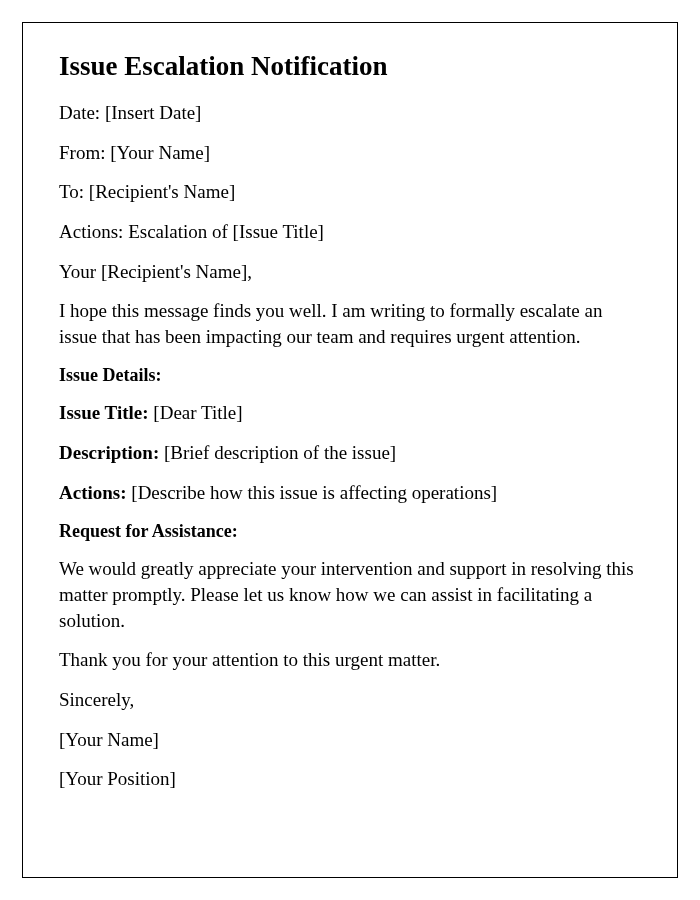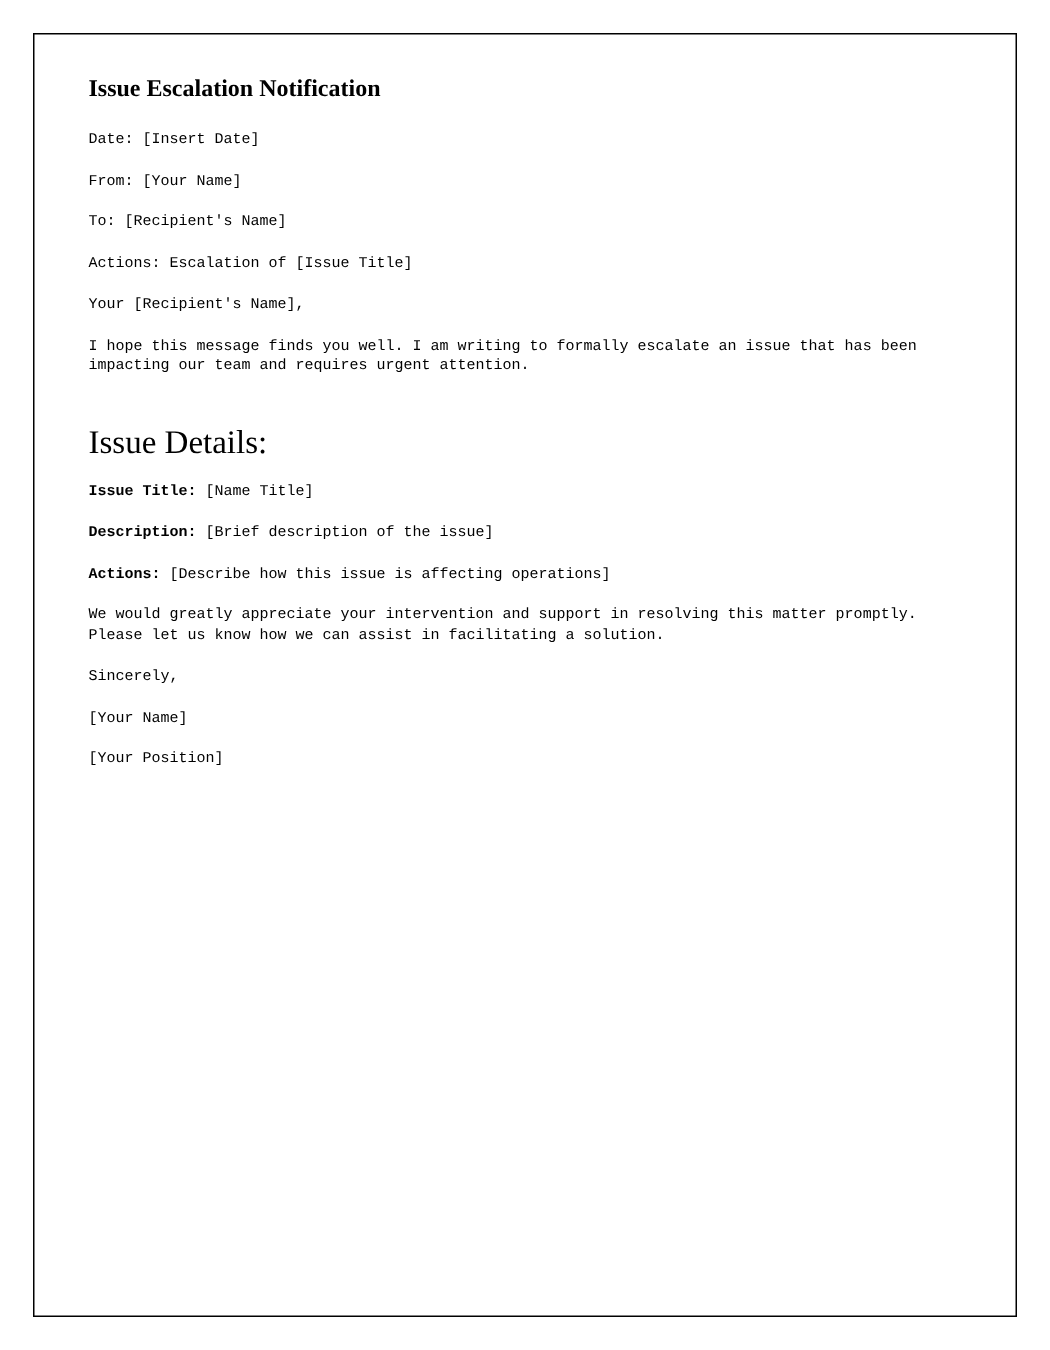--- a/index.html
+++ b/index.html
@@ -13,35 +13,34 @@
       width: 700px;
       height: 900px;
       padding: 22px;
     }
     .document {
       border: 1px solid #000;
       padding: 28px 36px;
       height: 856px;
     }
     h1 {
-      font-size: 16px;
+      font-size: 27px;
       font-weight: bold;
       margin-bottom: 18px;
     }
     h2 {
-      font-size: 22px;
-      font-weight: normal;
-      margin-top: 30px;
+      font-size: 18px;
+      font-weight: bold;
+      margin-top: 16px;
       margin-bottom: 14px;
     }
     p {
-      font-size: 10px;
+      font-size: 19px;
       line-height: 1.35;
       margin-bottom: 14px;
-      font-family: Liberation Mono, monospace;
     }
     .label {
       font-weight: bold;
     }
   </style>
 </head>
 <body>
 
 <div class="document">
   <h1>Issue Escalation Notification</h1>
@@ -62,35 +61,37 @@
     <span>Actions: </span><span>Escalation of [Issue Title]</span>
   </p>
 
   <p>Your [Recipient's Name],</p>
 
   <p>I hope this message finds you well. I am writing to formally escalate an issue that has been impacting our team and requires urgent attention.</p>
 
   <h2>Issue Details:</h2>
 
   <p>
-    <span class="label">Issue Title: </span><span>[Name Title]</span>
+    <span class="label">Issue Title: </span><span>[Dear Title]</span>
   </p>
 
   <p>
     <span class="label">Description: </span><span>[Brief description of the issue]</span>
   </p>
 
   <p>
     <span class="label">Actions: </span><span>[Describe how this issue is affecting operations]</span>
   </p>
 
 
+  <h2>Request for Assistance:</h2>
 
   <p>We would greatly appreciate your intervention and support in resolving this matter promptly. Please let us know how we can assist in facilitating a solution.</p>
 
+  <p>Thank you for your attention to this urgent matter.</p>
 
   <p>Sincerely,</p>
 
   <p>[Your Name]</p>
 
   <p>[Your Position]</p>
 
 </div>
 
 </body></html>

